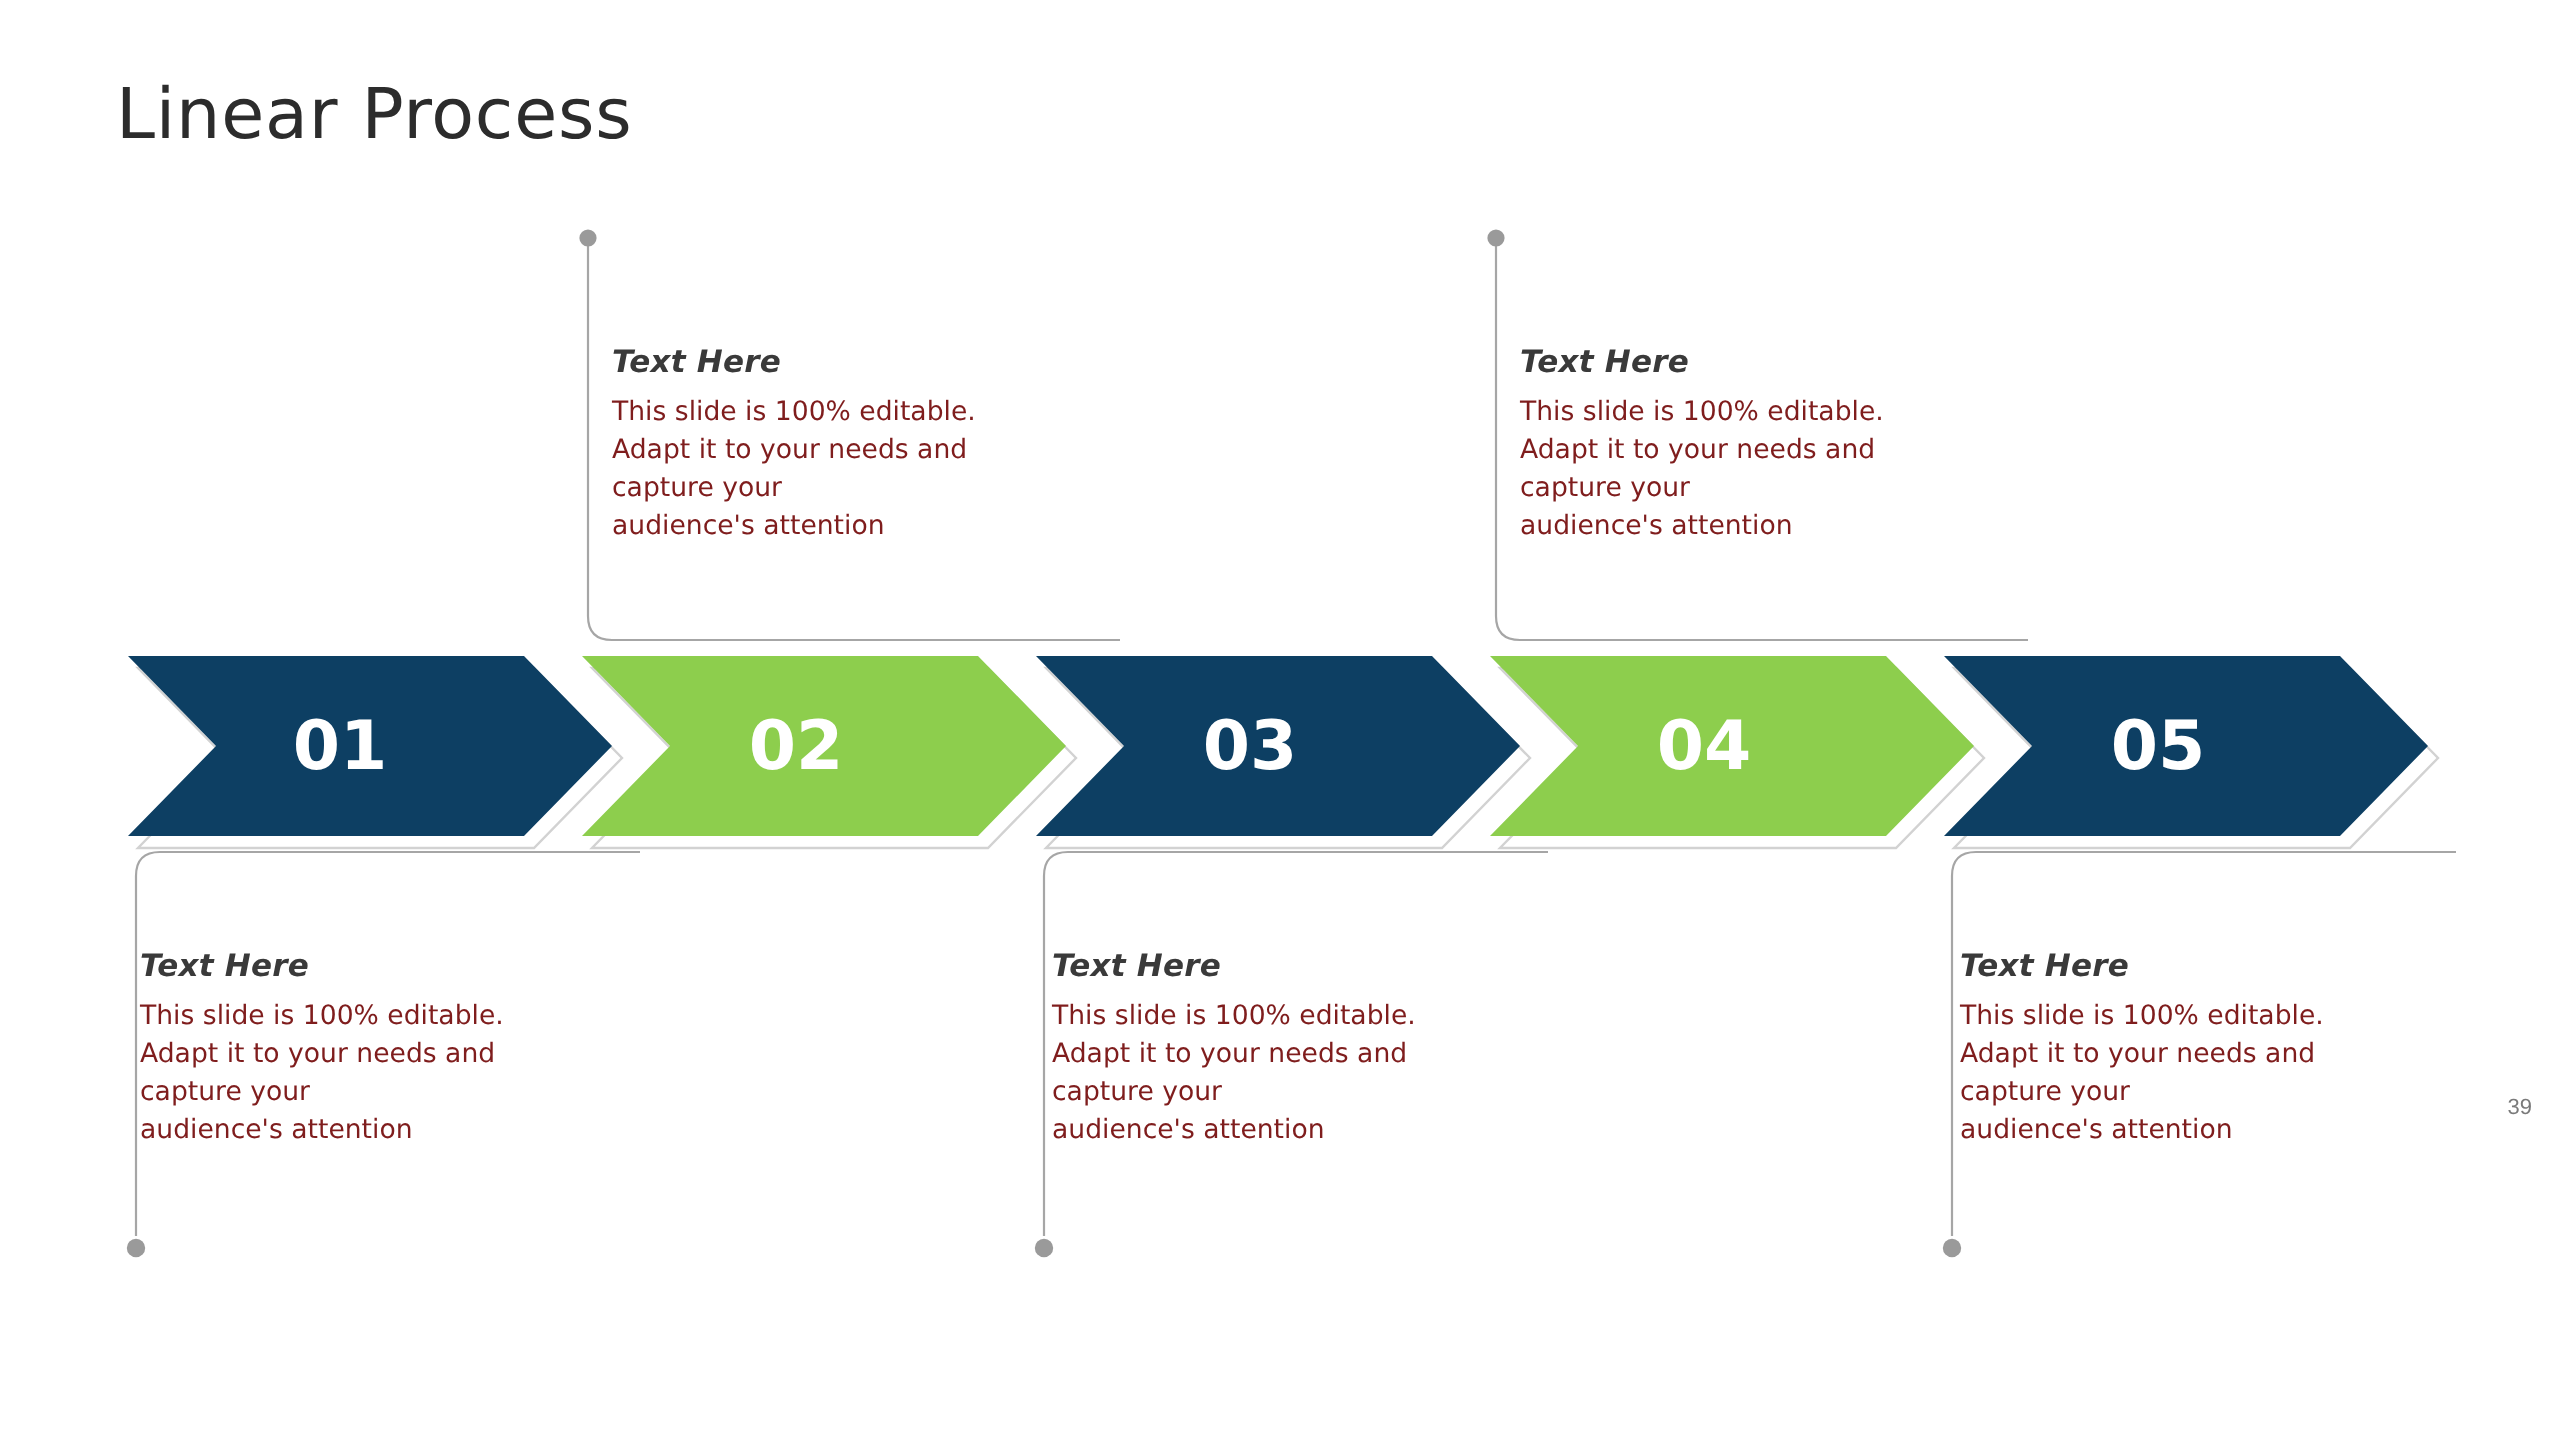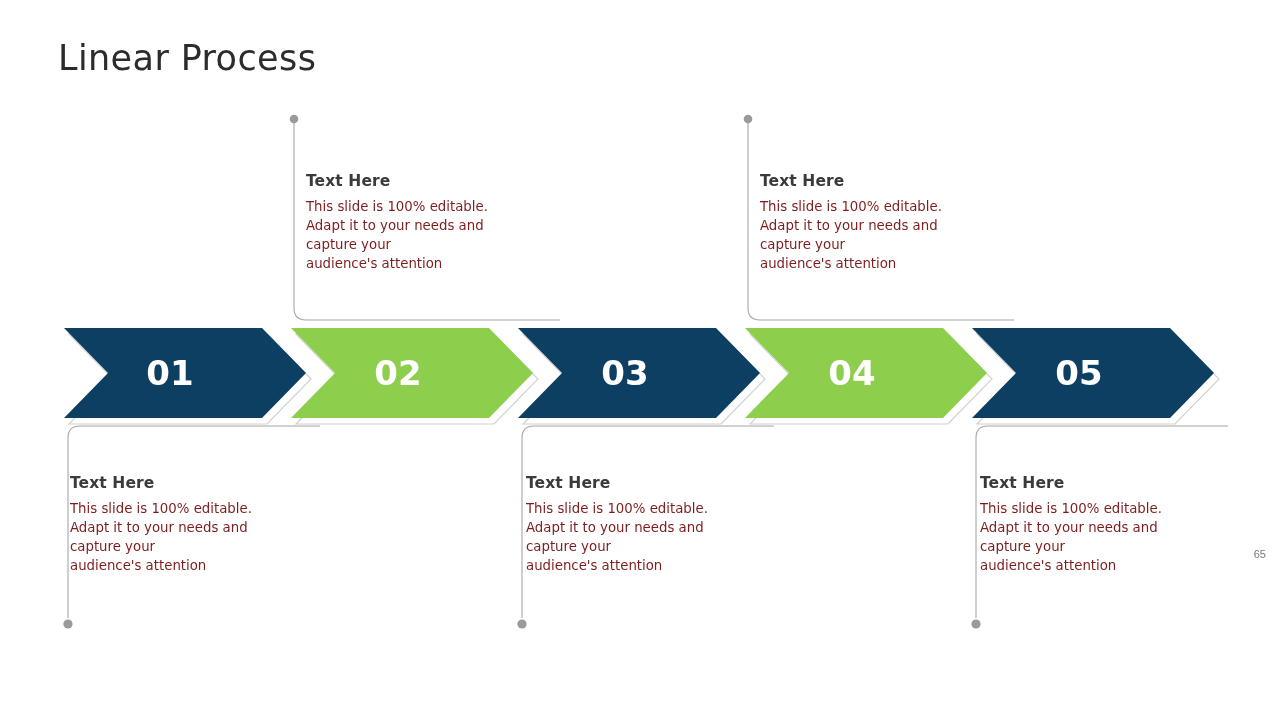--- a/index.html
+++ b/index.html
@@ -62,20 +62,21 @@
     position: absolute;
     width: 215px;
   }
   .tb-title {
     font-size: 15.5px;
     font-weight: bold;
     color: #3a3a3a;
     letter-spacing: 0.1px;
     margin-bottom: 7px;
     font-family: "DejaVu Sans", sans-serif;
+    font-style: italic;
   }
   .tb-body {
     font-size: 13.3px;
     line-height: 19px;
     color: #7f1d1d;
     font-family: "DejaVu Sans", sans-serif;
     white-space: pre-line;
   }
 
   
@@ -174,15 +175,15 @@
   </div>
 
   <div class="text-block tb-below-5">
     <div class="tb-title">Text Here</div>
     <div class="tb-body">This slide is 100% editable.
 Adapt it to your needs and
 capture your
 audience's attention</div>
   </div>
 
-  <div id="page-number">65</div>
+  <div id="page-number">39</div>
 
 </div>
 
 </body></html>

